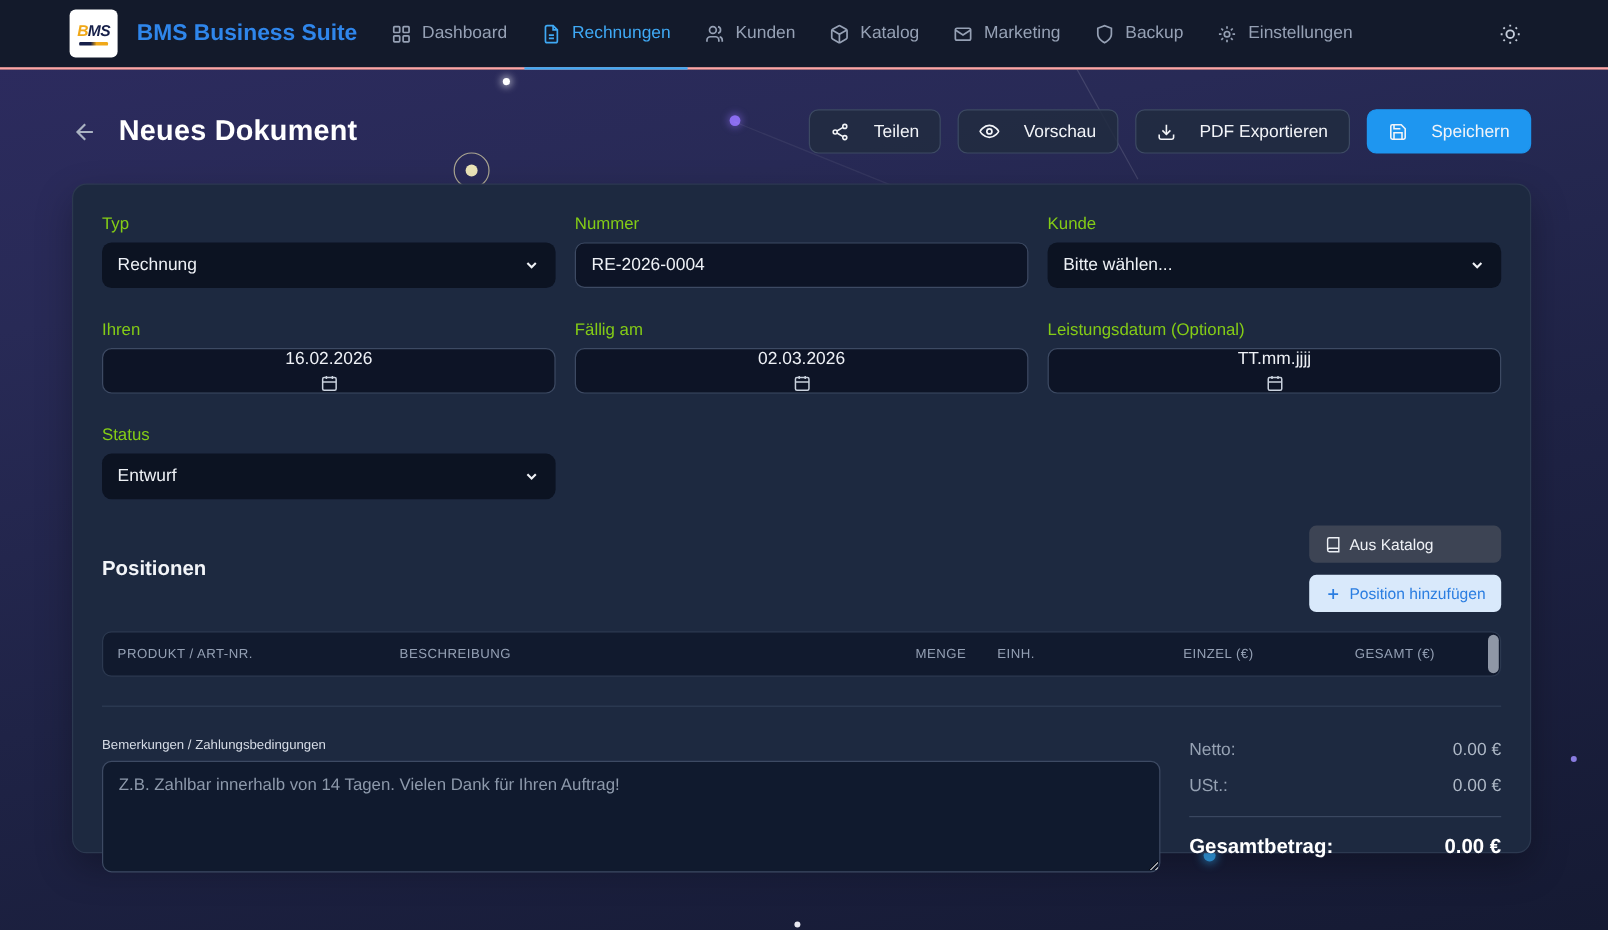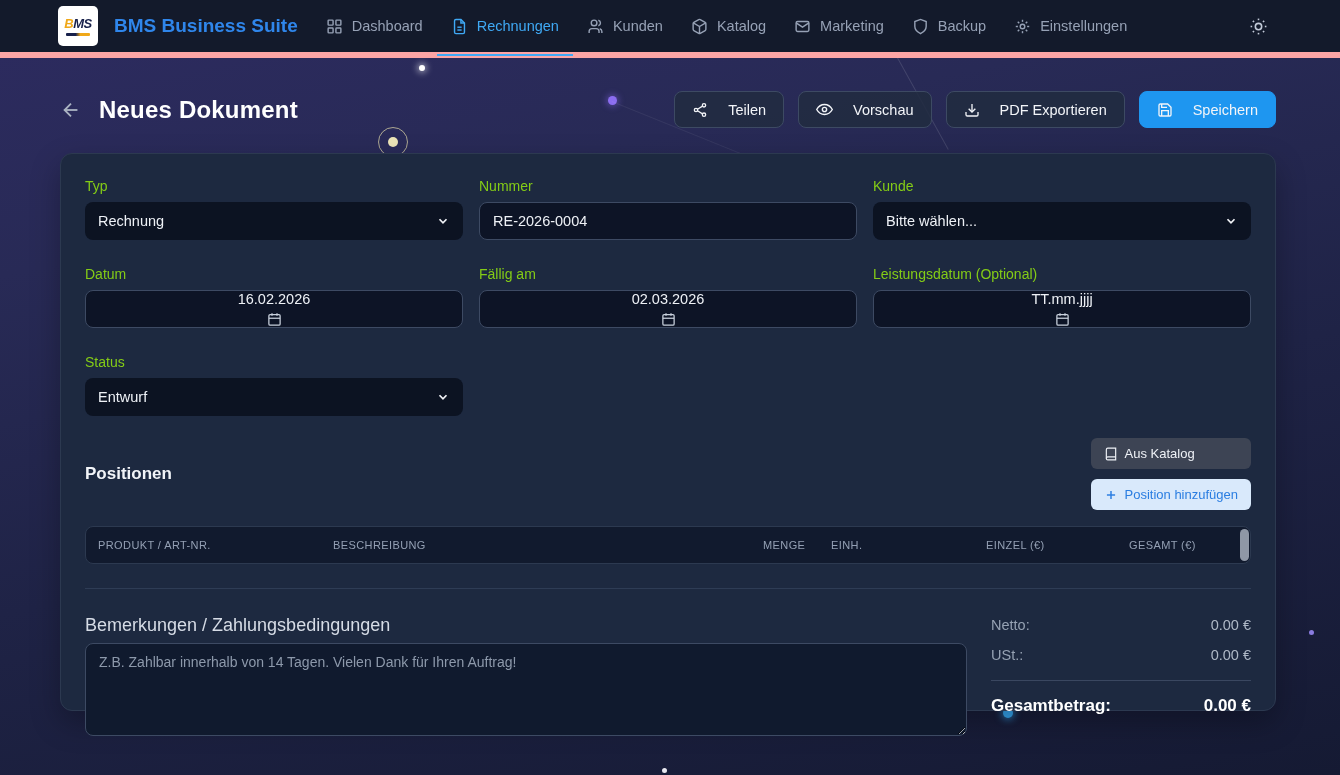--- a/index.html
+++ b/index.html
@@ -18,21 +18,21 @@
   .d-ring .core { width:10px; height:10px; background:#ece5b8; border-radius:50%; }
   .d-blue { left:1003px; top:708px; width:10px; height:10px; background:#34a3ec; box-shadow:0 0 7px 2px rgba(52,163,236,.6); }
   .d-purple2 { left:1309px; top:630px; width:5px; height:5px; background:#8a7ce0; }
   .d-white2 { left:662px; top:768px; width:5px; height:5px; background:#e8e8f0; }
   .d-line { height:1px; background:rgba(255,255,255,.12); transform-origin:left top; }
   .d-line1 { left:876px; top:18px; width:150px; transform:rotate(61deg); }
   .d-line2 { left:612px; top:101px; width:240px; transform:rotate(22deg); opacity:.5; }
   
   .navbar {
     position:relative; z-index:2; height:58px; background:#131a2b;
-    border-bottom:6px solid #fca5a5; display:flex; align-items:center;
+    border-bottom:2px solid #fca5a5; display:flex; align-items:center;
     padding:0 72px 0 58px;
   }
   .logo { width:40px; height:40px; background:#fff; border-radius:5px; display:flex; flex-direction:column; align-items:center; justify-content:center; cursor:pointer; flex:0 0 auto; }
   .logo-txt { font-size:13px; font-weight:bold; font-style:italic; line-height:13px; letter-spacing:-0.5px; }
   .logo-txt .lb { color:#f0a818; }
   .logo-txt .lms { color:#17204a; }
   .logo-sub { width:24px; height:3px; margin-top:3px; background:linear-gradient(90deg,#17204a 40%,#f0a818 60%); border-radius:1px; }
   .brand { color:#2f86eb; font-size:19px; font-weight:bold; margin-left:16px; white-space:nowrap; }
   .nav-items { display:flex; margin-left:14px; height:58px; }
   .nav-item { display:flex; align-items:center; gap:9px; color:#96a1b5; font-size:14.5px; padding:0 14px; cursor:pointer; position:relative; white-space:nowrap; }
@@ -297,21 +297,21 @@
           <span>Bitte wählen...</span>
           <span class="chev">
               <svg width="14" height="14" viewBox="0 0 24 24" fill="none" stroke="currentColor" stroke-width="3">
                 <polyline points="6 9 12 15 18 9"></polyline>
               </svg>
             </span>
         </div>
       </div>
 
       <div class="fgroup">
-        <span class="flabel">Datum</span>
+        <span class="flabel">Ihren</span>
         <div class="control bordered">
           <span>16.02.2026</span>
           <span class="cal">
               <svg width="15" height="15" viewBox="0 0 24 24" fill="none" stroke="currentColor" stroke-width="2">
                 <rect x="3" y="4" width="18" height="17" rx="2"></rect>
                 <line x1="16" y1="2" x2="16" y2="6"></line>
                 <line x1="8" y1="2" x2="8" y2="6"></line>
                 <line x1="3" y1="10" x2="21" y2="10"></line>
                 <line x1="8" y1="14" x2="8" y2="14.01"></line>
                 <line x1="12" y1="14" x2="12" y2="14.01"></line>
@@ -399,21 +399,21 @@
       <span class="th">EINH.</span>
       <span class="th">EINZEL (€)</span>
       <span class="th">GESAMT (€)</span>
       <span class="scroll-thumb"></span>
     </div>
 
     <div class="divider"></div>
 
     <div class="bottom">
       <div class="notes">
-        <span class="flabel" style="display:block;color:#d6dce6;font-size:18px;margin-bottom:7px;">Bemerkungen / Zahlungsbedingungen</span>
+        <span class="flabel" style="display:block;color:#d6dce6;font-size:11px;margin-bottom:7px;">Bemerkungen / Zahlungsbedingungen</span>
         <textarea placeholder="Z.B. Zahlbar innerhalb von 14 Tagen. Vielen Dank für Ihren Auftrag!" style=""></textarea>
       </div>
       <div class="totals">
         <div class="trow">
           <span>Netto:</span>
           <span class="tval">0.00 €</span>
         </div>
         <div class="trow">
           <span>USt.:</span>
           <span class="tval">0.00 €</span>

